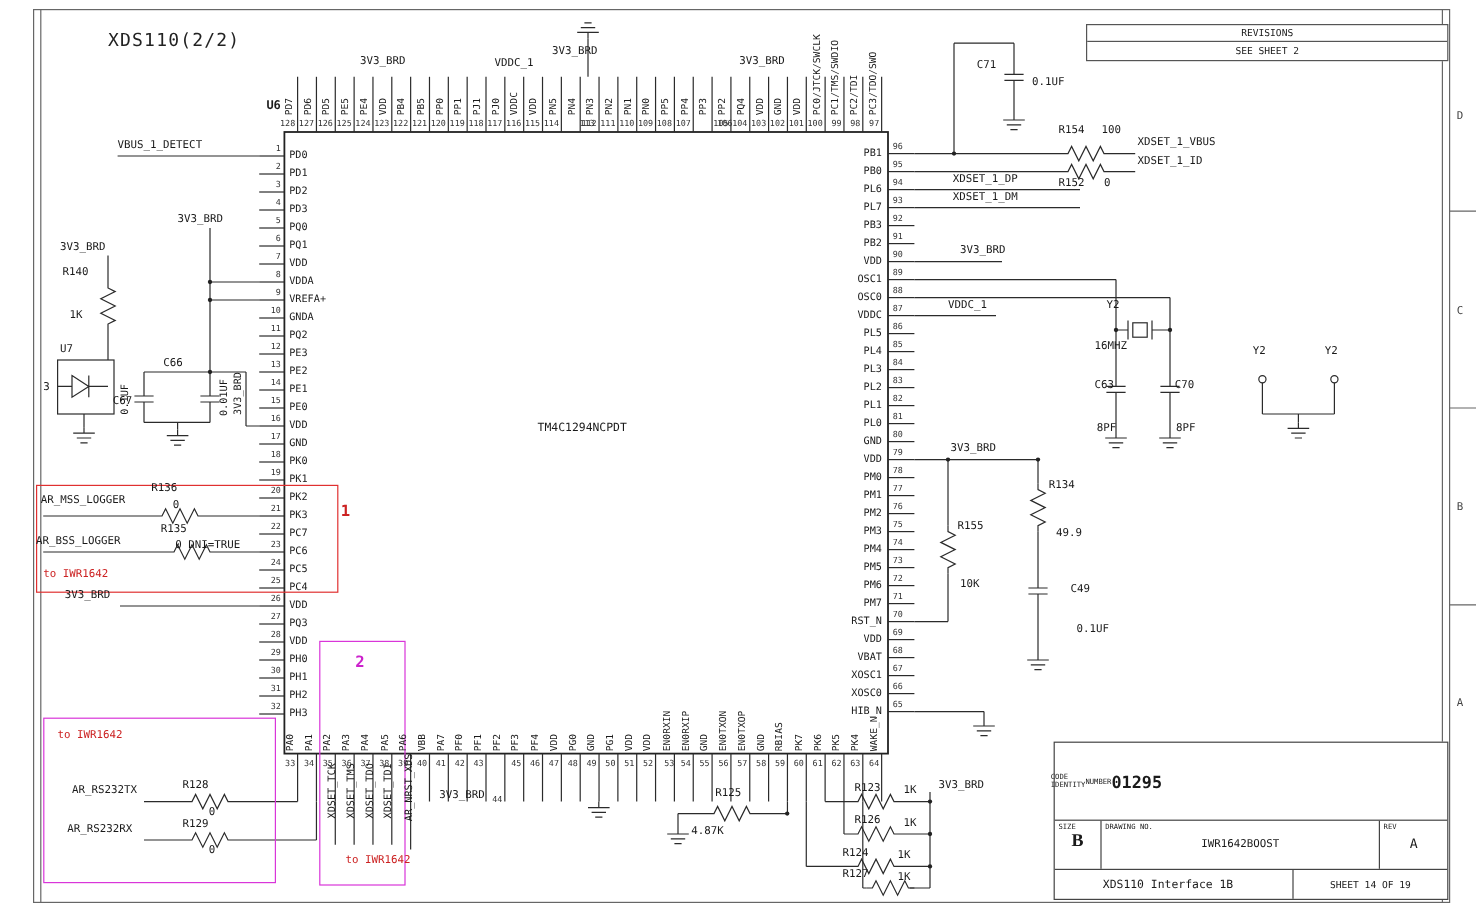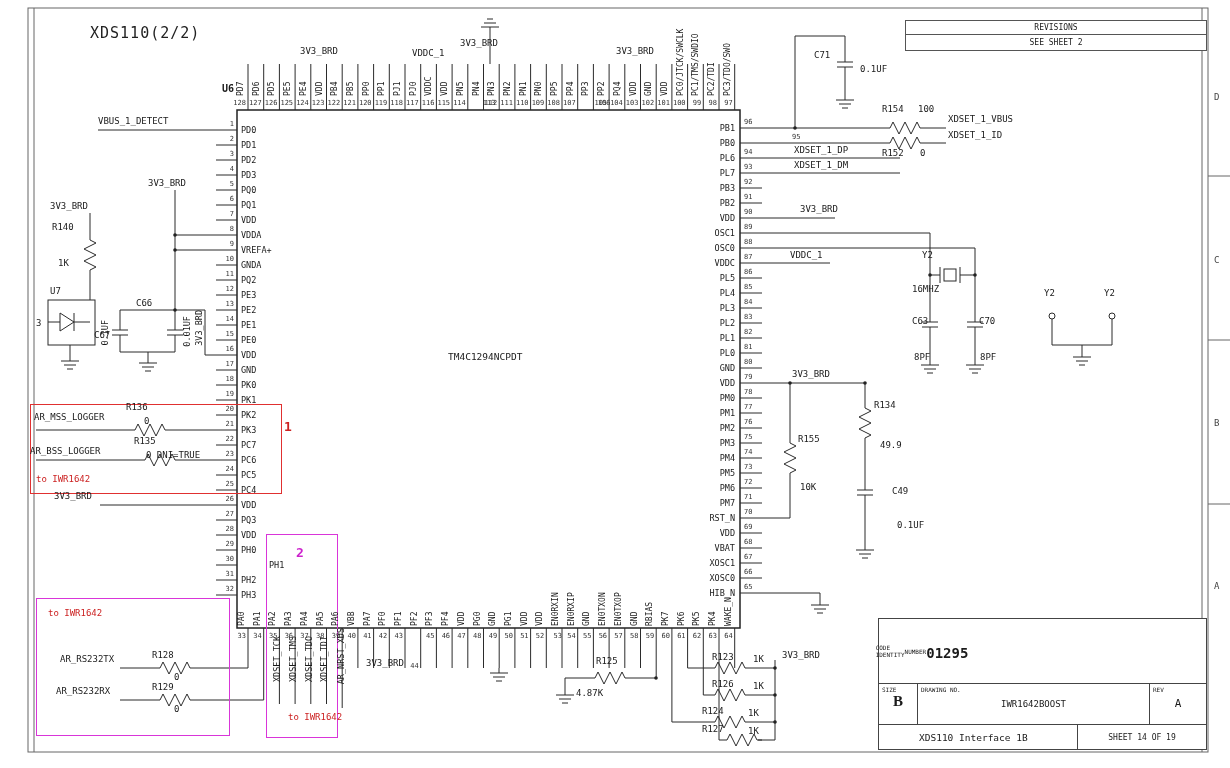--- a/index.html
+++ b/index.html
@@ -344,28 +344,28 @@
     <div class="lbl pname" style="left: 241px; top: 485px;">PC4</div>
     <div class="lbl num r" style="left: 210px; top: 494px; width: 24px;">26</div>
     <div class="lbl pname" style="left: 241px; top: 500px;">VDD</div>
     <div class="lbl num r" style="left: 210px; top: 509px; width: 24px;">27</div>
     <div class="lbl pname" style="left: 241px; top: 515px;">PQ3</div>
     <div class="lbl num r" style="left: 210px; top: 524px; width: 24px;">28</div>
     <div class="lbl pname" style="left: 241px; top: 530px;">VDD</div>
     <div class="lbl num r" style="left: 210px; top: 539px; width: 24px;">29</div>
     <div class="lbl pname" style="left: 241px; top: 545px;">PH0</div>
     <div class="lbl num r" style="left: 210px; top: 554px; width: 24px;">30</div>
-    <div class="lbl pname" style="left: 241px; top: 560px; margin-left: 28px;">PH1</div>
+    <div class="lbl pname" style="left: 241px; top: 560px;">PH1</div>
     <div class="lbl num r" style="left: 210px; top: 569px; width: 24px;">31</div>
     <div class="lbl pname" style="left: 241px; top: 575px;">PH2</div>
     <div class="lbl num r" style="left: 210px; top: 584px; width: 24px;">32</div>
     <div class="lbl pname" style="left: 241px; top: 590px;">PH3</div>
     <div class="lbl num" style="left: 744px; top: 117px;">96</div>
     <div class="lbl pname r" style="left: 655px; top: 123px; width: 80px;">PB1</div>
-    <div class="lbl num" style="left: 744px; top: 132px; margin-left: 48px;">95</div>
+    <div class="lbl num" style="left: 744px; top: 132px;">95</div>
     <div class="lbl pname r" style="left: 655px; top: 138px; width: 80px;">PB0</div>
     <div class="lbl num" style="left: 744px; top: 147px;">94</div>
     <div class="lbl pname r" style="left: 655px; top: 153px; width: 80px;">PL6</div>
     <div class="lbl num" style="left: 744px; top: 162px;">93</div>
     <div class="lbl pname r" style="left: 655px; top: 168px; width: 80px;">PL7</div>
     <div class="lbl num" style="left: 744px; top: 177px;">92</div>
     <div class="lbl pname r" style="left: 655px; top: 183px; width: 80px;">PB3</div>
     <div class="lbl num" style="left: 744px; top: 192px;">91</div>
     <div class="lbl pname r" style="left: 655px; top: 198px; width: 80px;">PB2</div>
     <div class="lbl num" style="left: 744px; top: 207px;">90</div>

